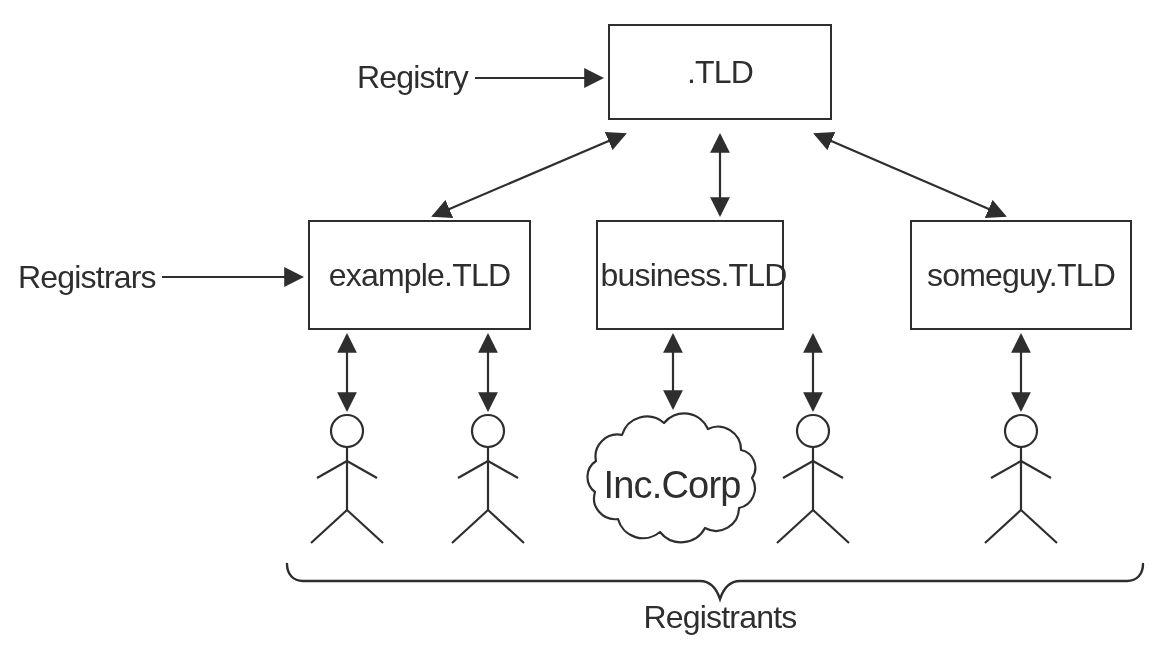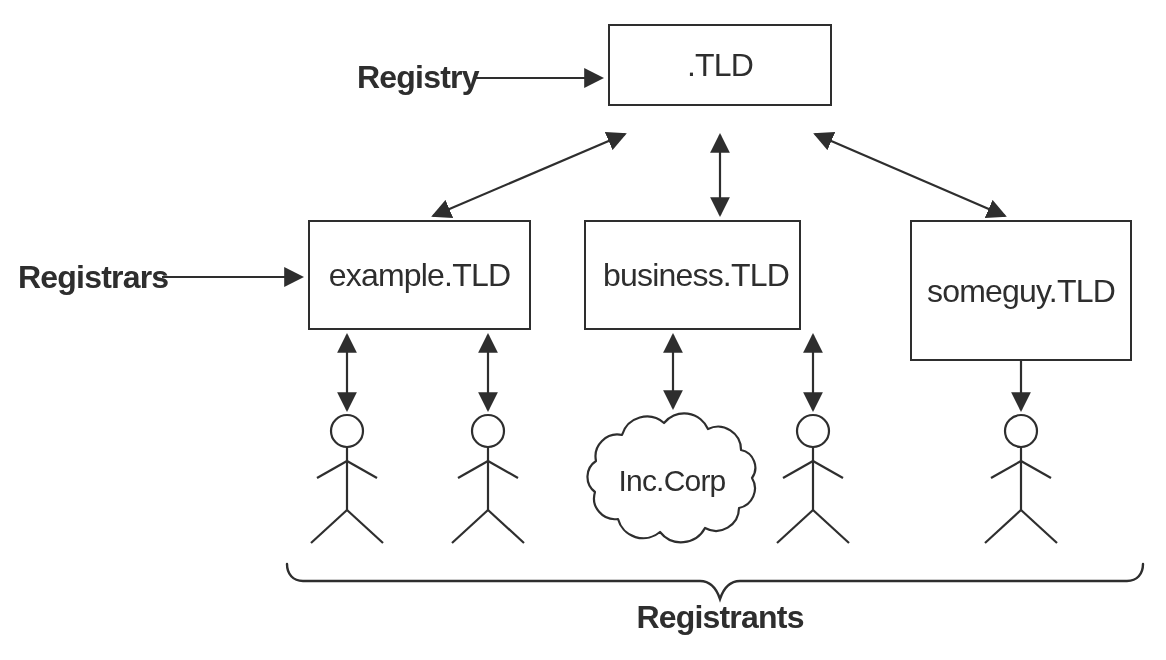--- a/index.html
+++ b/index.html
@@ -28,37 +28,36 @@
     font-size: 32px;
     letter-spacing: -0.8px;
     line-height: 1;
   }
   .side-label {
     position: absolute;
     font-size: 32px;
     letter-spacing: -0.8px;
     line-height: 1;
     white-space: nowrap;
-    font-weight: bold;
   }
   #registry-label   { left: 357px; top: 61px; }
   #registrars-label { left: 18px;  top: 261px; }
   #registrants-label {
     left: 620px; top: 601px; width: 200px;
     text-align: center;
   }
-  #tld-box      { left: 608px; top: 24px;  width: 224px; height: 82px; }
+  #tld-box      { left: 608px; top: 24px;  width: 224px; height: 96px; }
   #example-box  { left: 308px; top: 220px; width: 223px; height: 110px; text-align: center; }
-  #business-box { left: 584px; top: 220px; width: 217px; height: 110px; padding-left: 7px; }
-  #someguy-box  { left: 910px; top: 220px; width: 222px; height: 141px; }
+  #business-box { left: 596px; top: 220px; width: 188px; height: 110px; padding-left: 7px; }
+  #someguy-box  { left: 910px; top: 220px; width: 222px; height: 110px; }
   #cloud-label {
     position: absolute;
     left: 572px; top: 466px; width: 200px;
     text-align: center;
-    font-size: 30px;
+    font-size: 38px;
     letter-spacing: -0.8px;
     line-height: 1;
   }
 </style>
 </head>
 <body>
 
 <div id="canvas">
 
   <svg id="wires" viewBox="0 0 1166 660" xmlns="http://www.w3.org/2000/svg">

